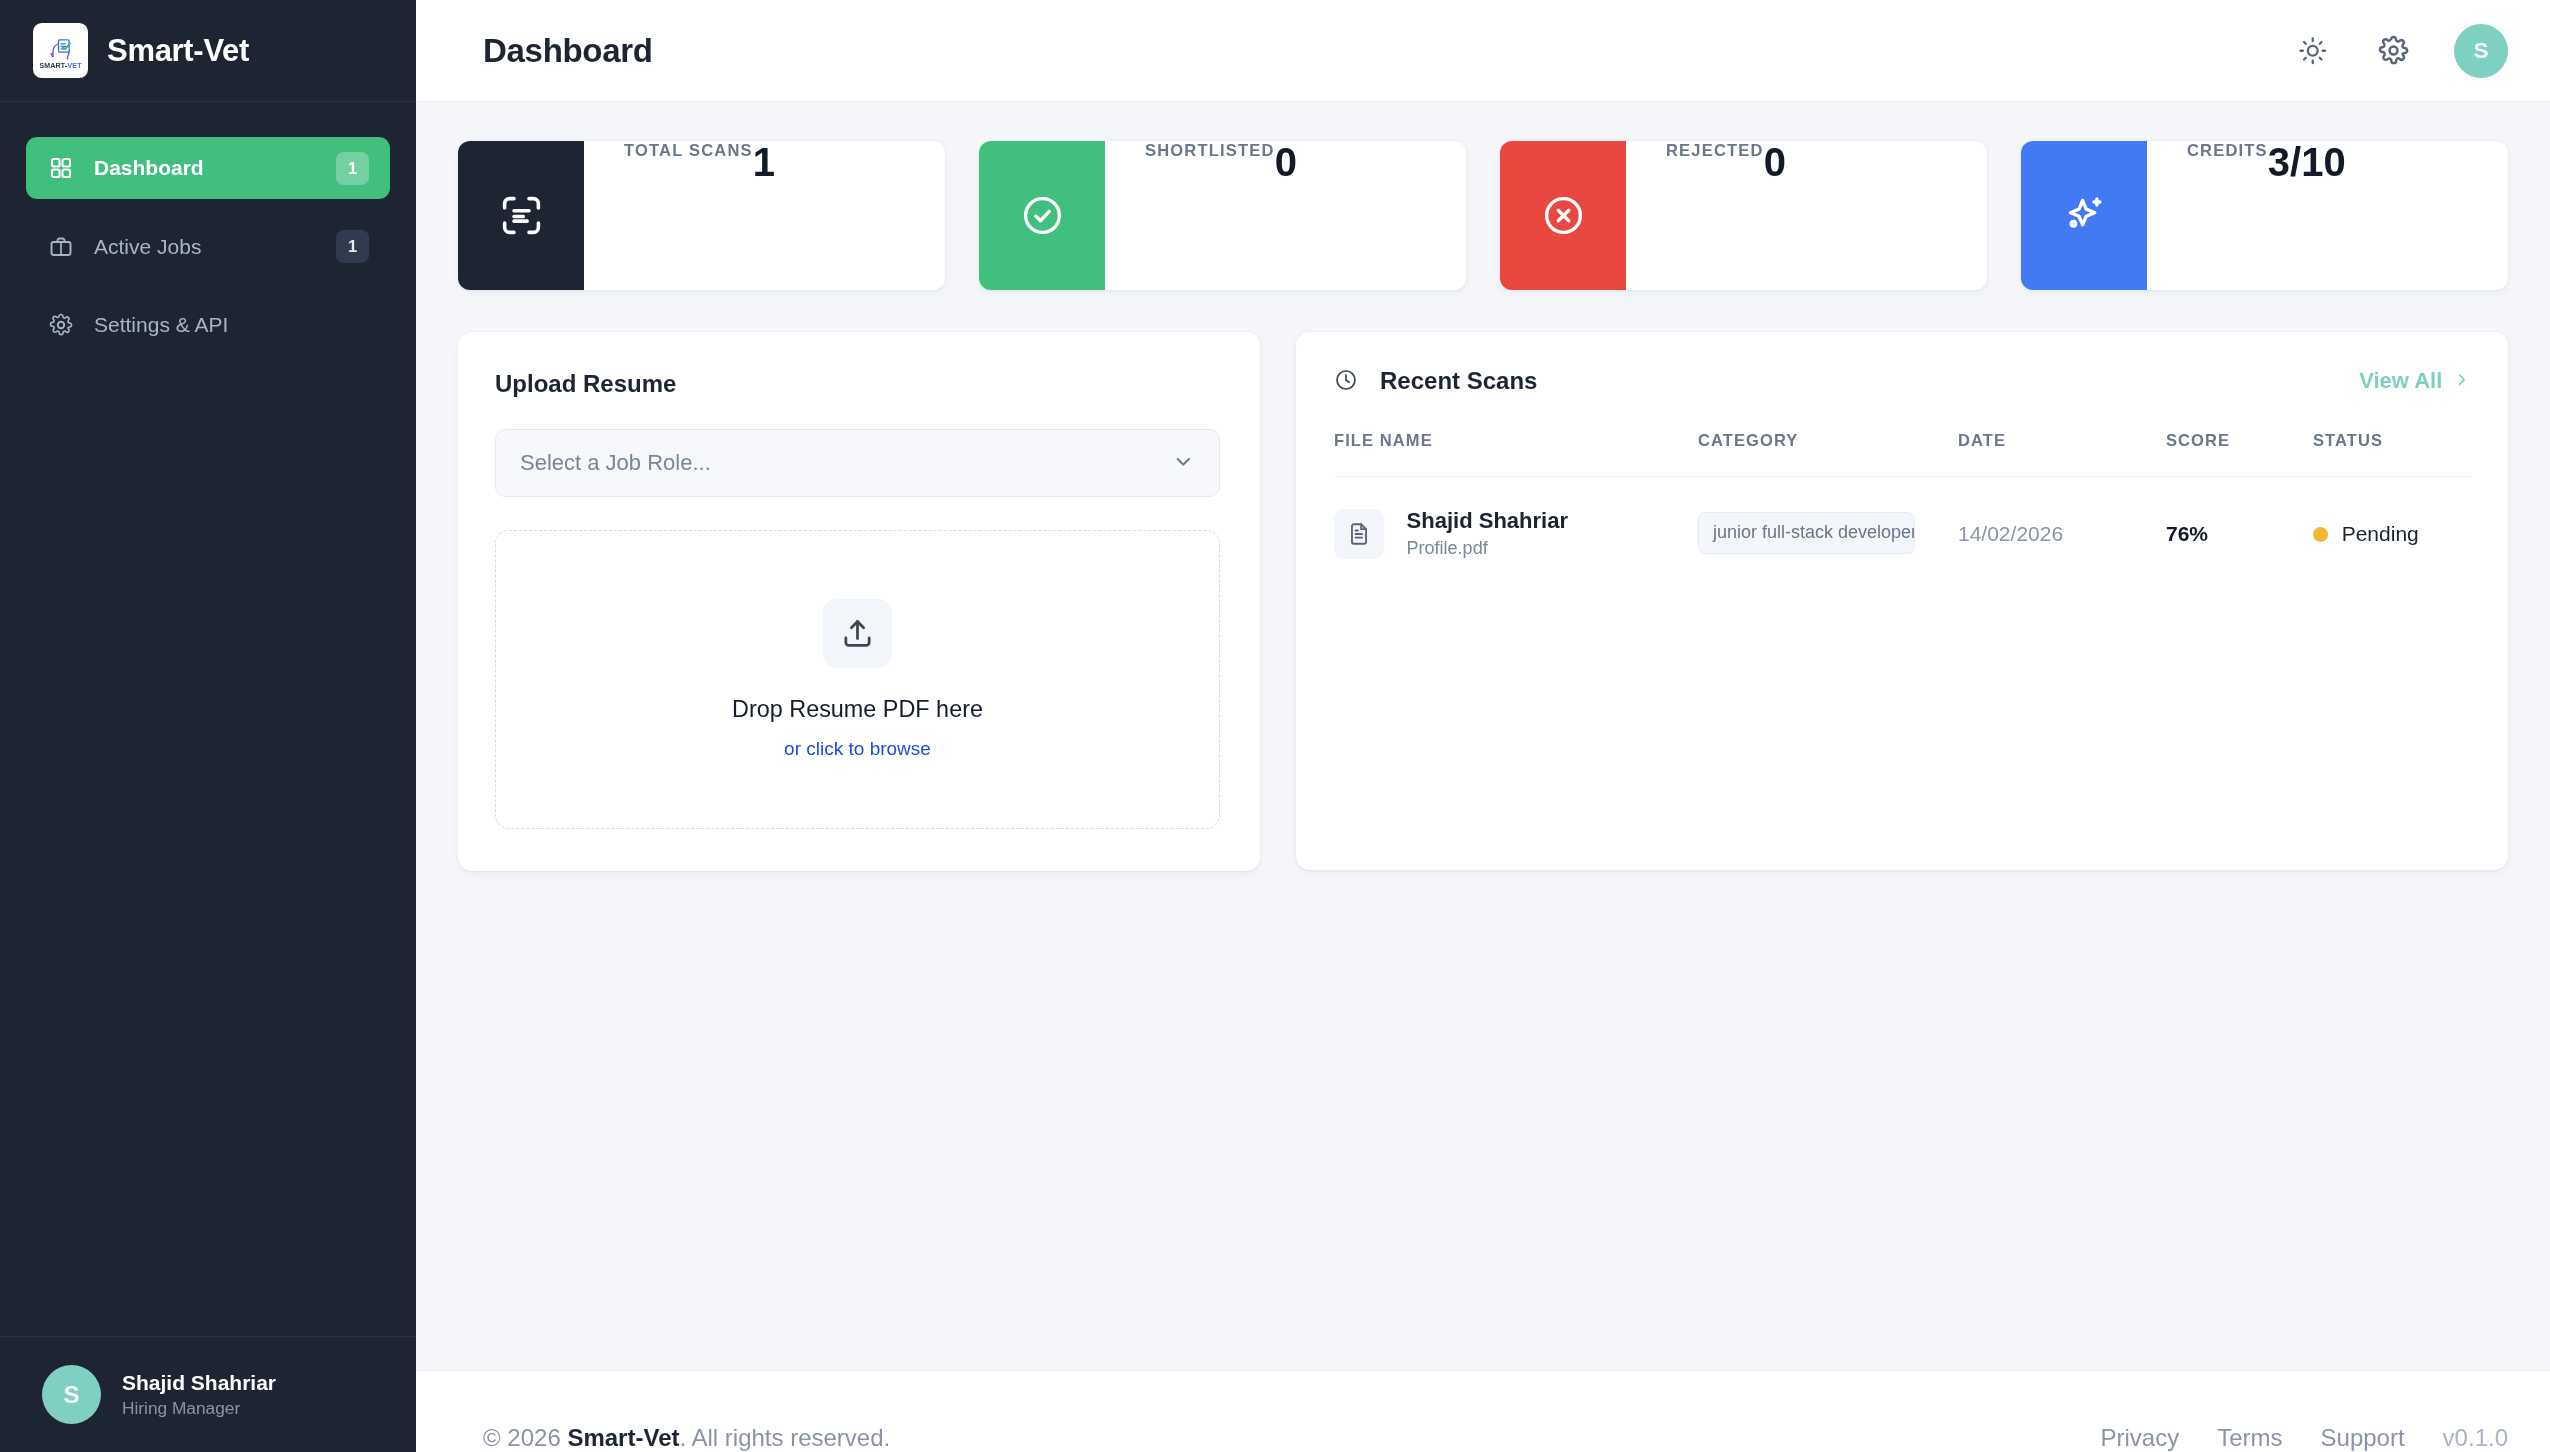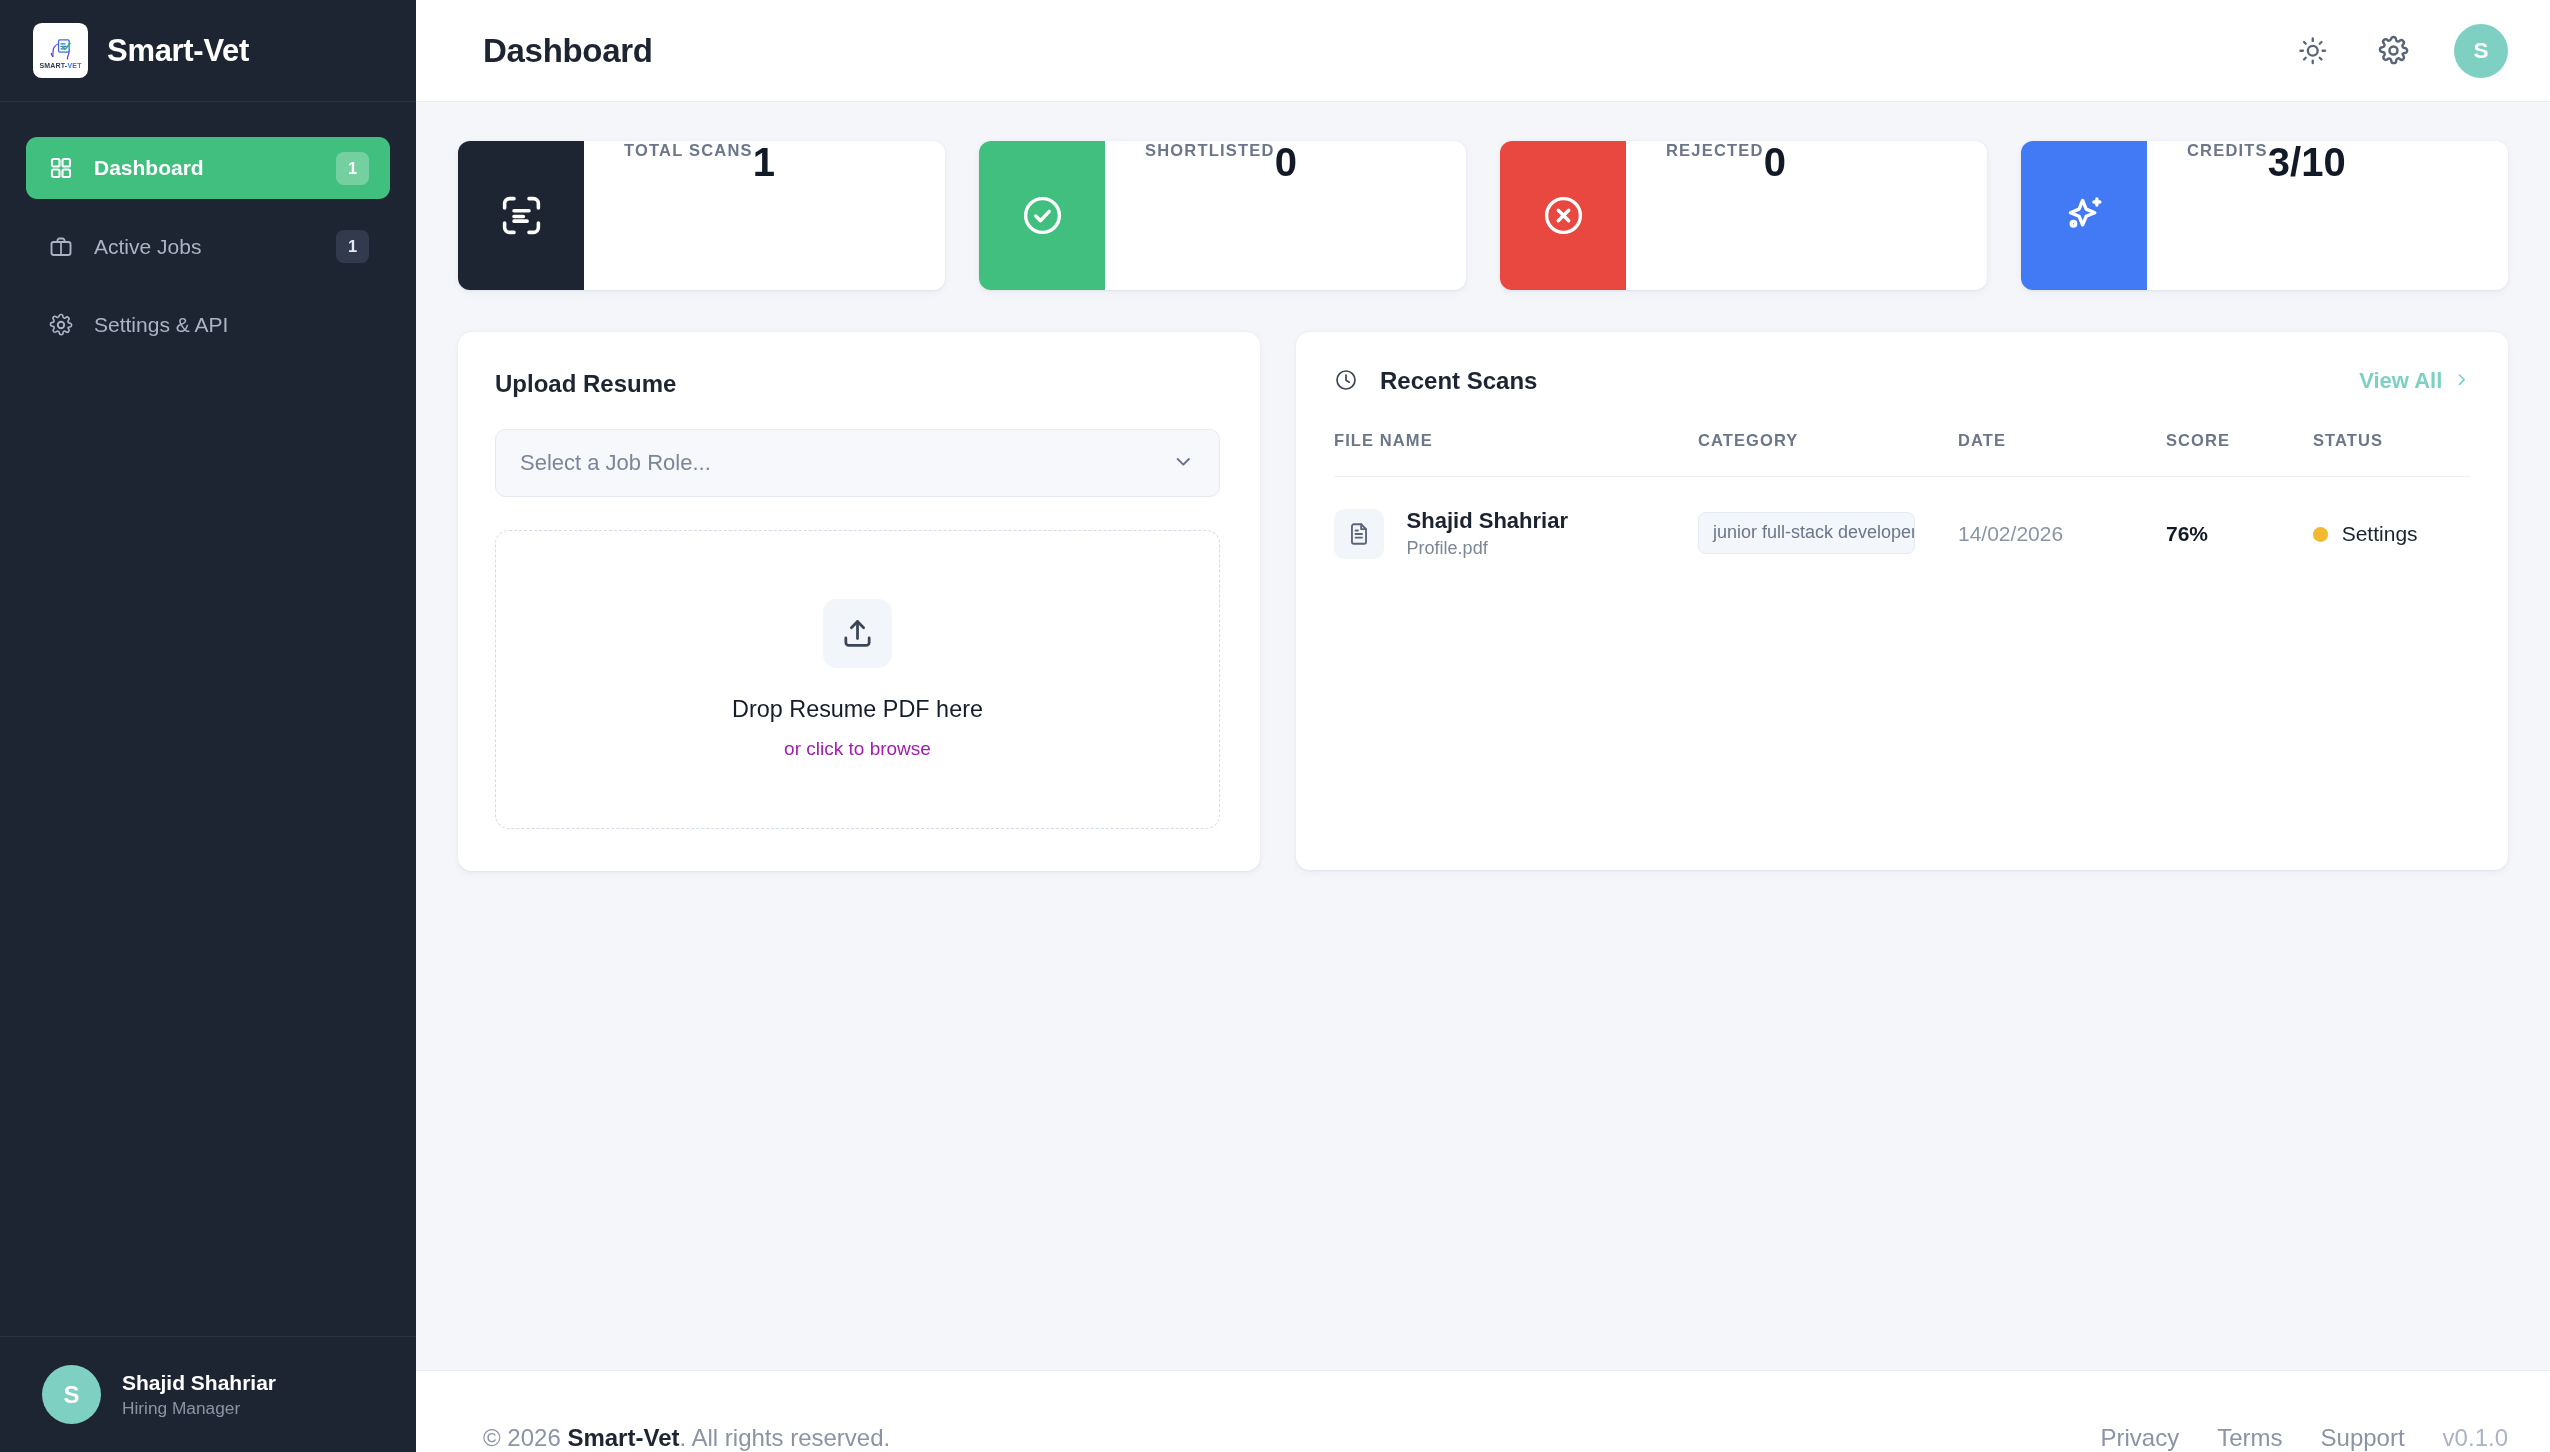--- a/index.html
+++ b/index.html
@@ -128,21 +128,21 @@
   .dropzone {
     margin-top: 33px; height: 299px;
     border: 1.7px dashed #d4dbe6; border-radius: 14px;
     display: flex; flex-direction: column; align-items: center; justify-content: center;
   }
   .dz-icon-wrap {
     width: 69px; height: 69px; border-radius: 14px; background: #f2f5fa;
     display: flex; align-items: center; justify-content: center;
   }
   .dz-title { margin-top: 28px; font-size: 23.4px; color: #151c2b; }
-  .dz-sub { margin-top: 15.6px; font-size: 19px; color: #a21caf; }
+  .dz-sub { margin-top: 15.6px; font-size: 19px; color: #1d4ed8; }
 
   .panel-scans { flex: 1; padding: 35px 38px 38px 38px; min-height: 538px; }
   .scans-head { display: flex; align-items: center; }
   .scans-head-left { display: flex; align-items: center; gap: 22px; }
   .scans-title { font-size: 24px; font-weight: bold; color: #1e2532; }
   .view-all {
     margin-left: auto; display: flex; align-items: center; gap: 10.4px;
     color: #7ed0c3; font-size: 22px; font-weight: bold; cursor: pointer;
   }
 
@@ -414,21 +414,21 @@
                   </div>
                 </td>
                 <td>
                   <span class="cat-chip">junior full-stack developer</span>
                 </td>
                 <td class="date-cell">14/02/2026</td>
                 <td class="score-cell">76%</td>
                 <td>
                   <div class="status-cell">
                     <span class="status-dot"></span>
-                    <span>Settings</span>
+                    <span>Pending</span>
                   </div>
                 </td>
               </tr>
             </tbody>
           </table>
         </section>
 
       </div>
     </div>
 

